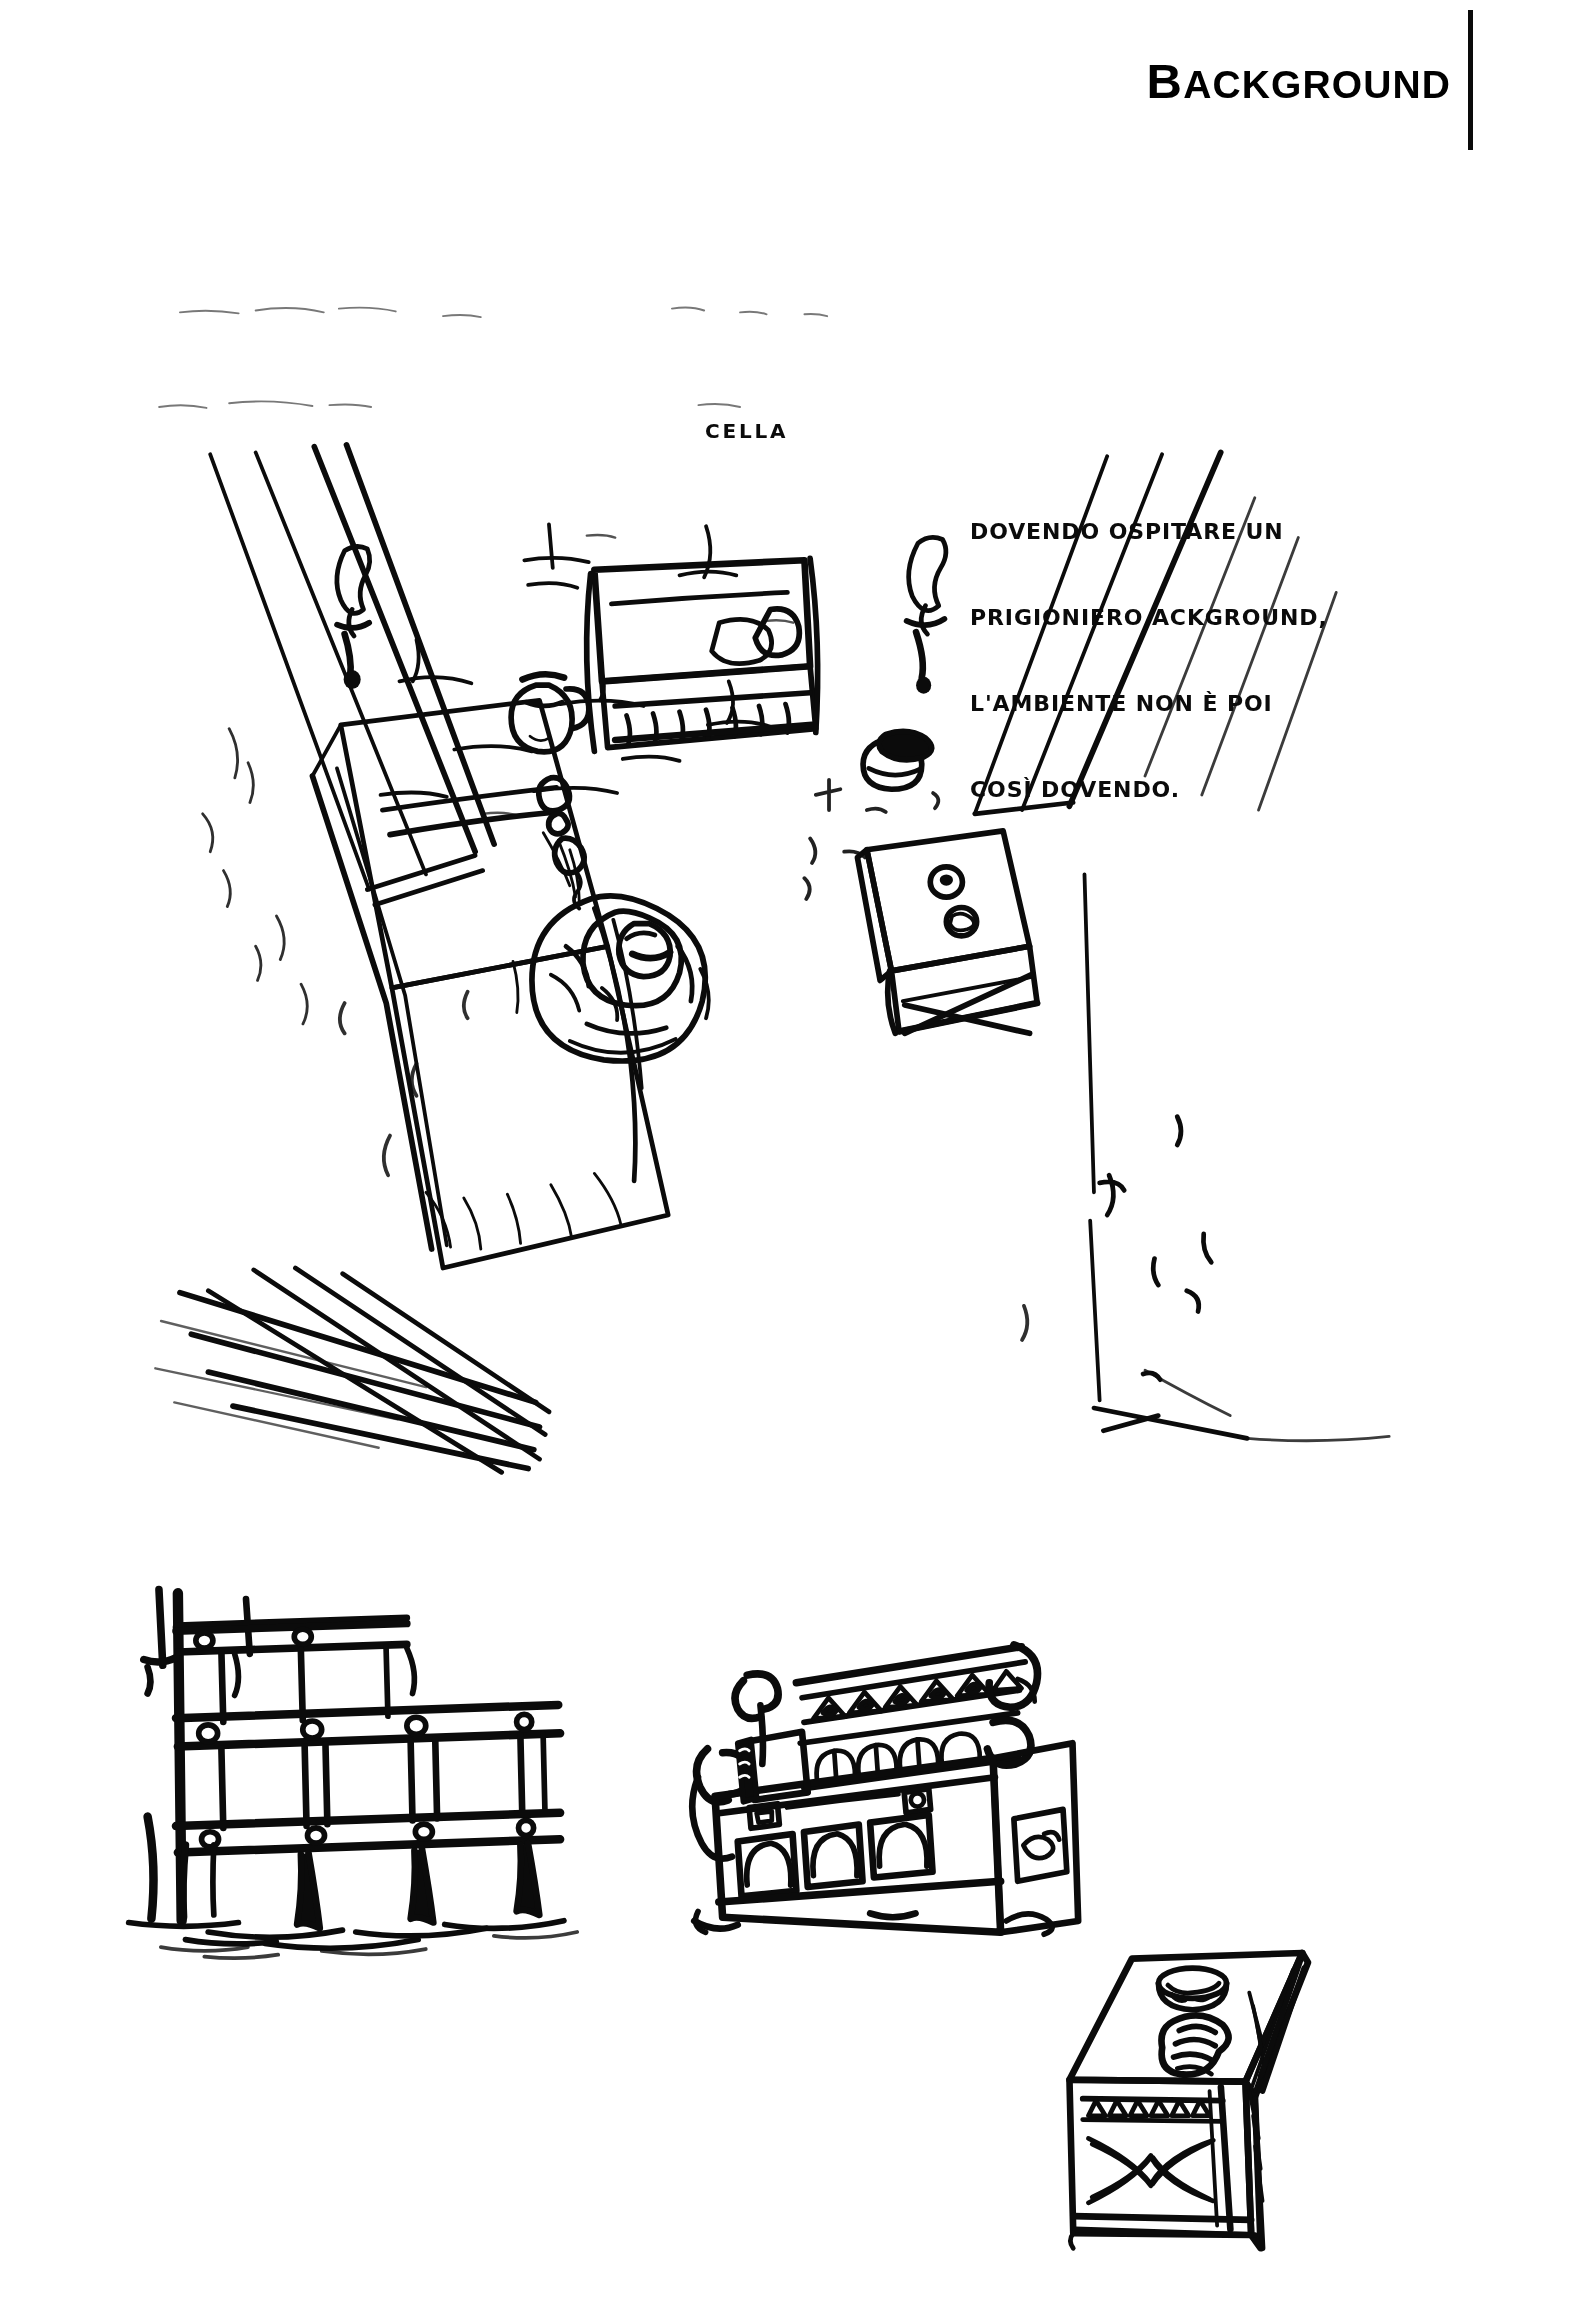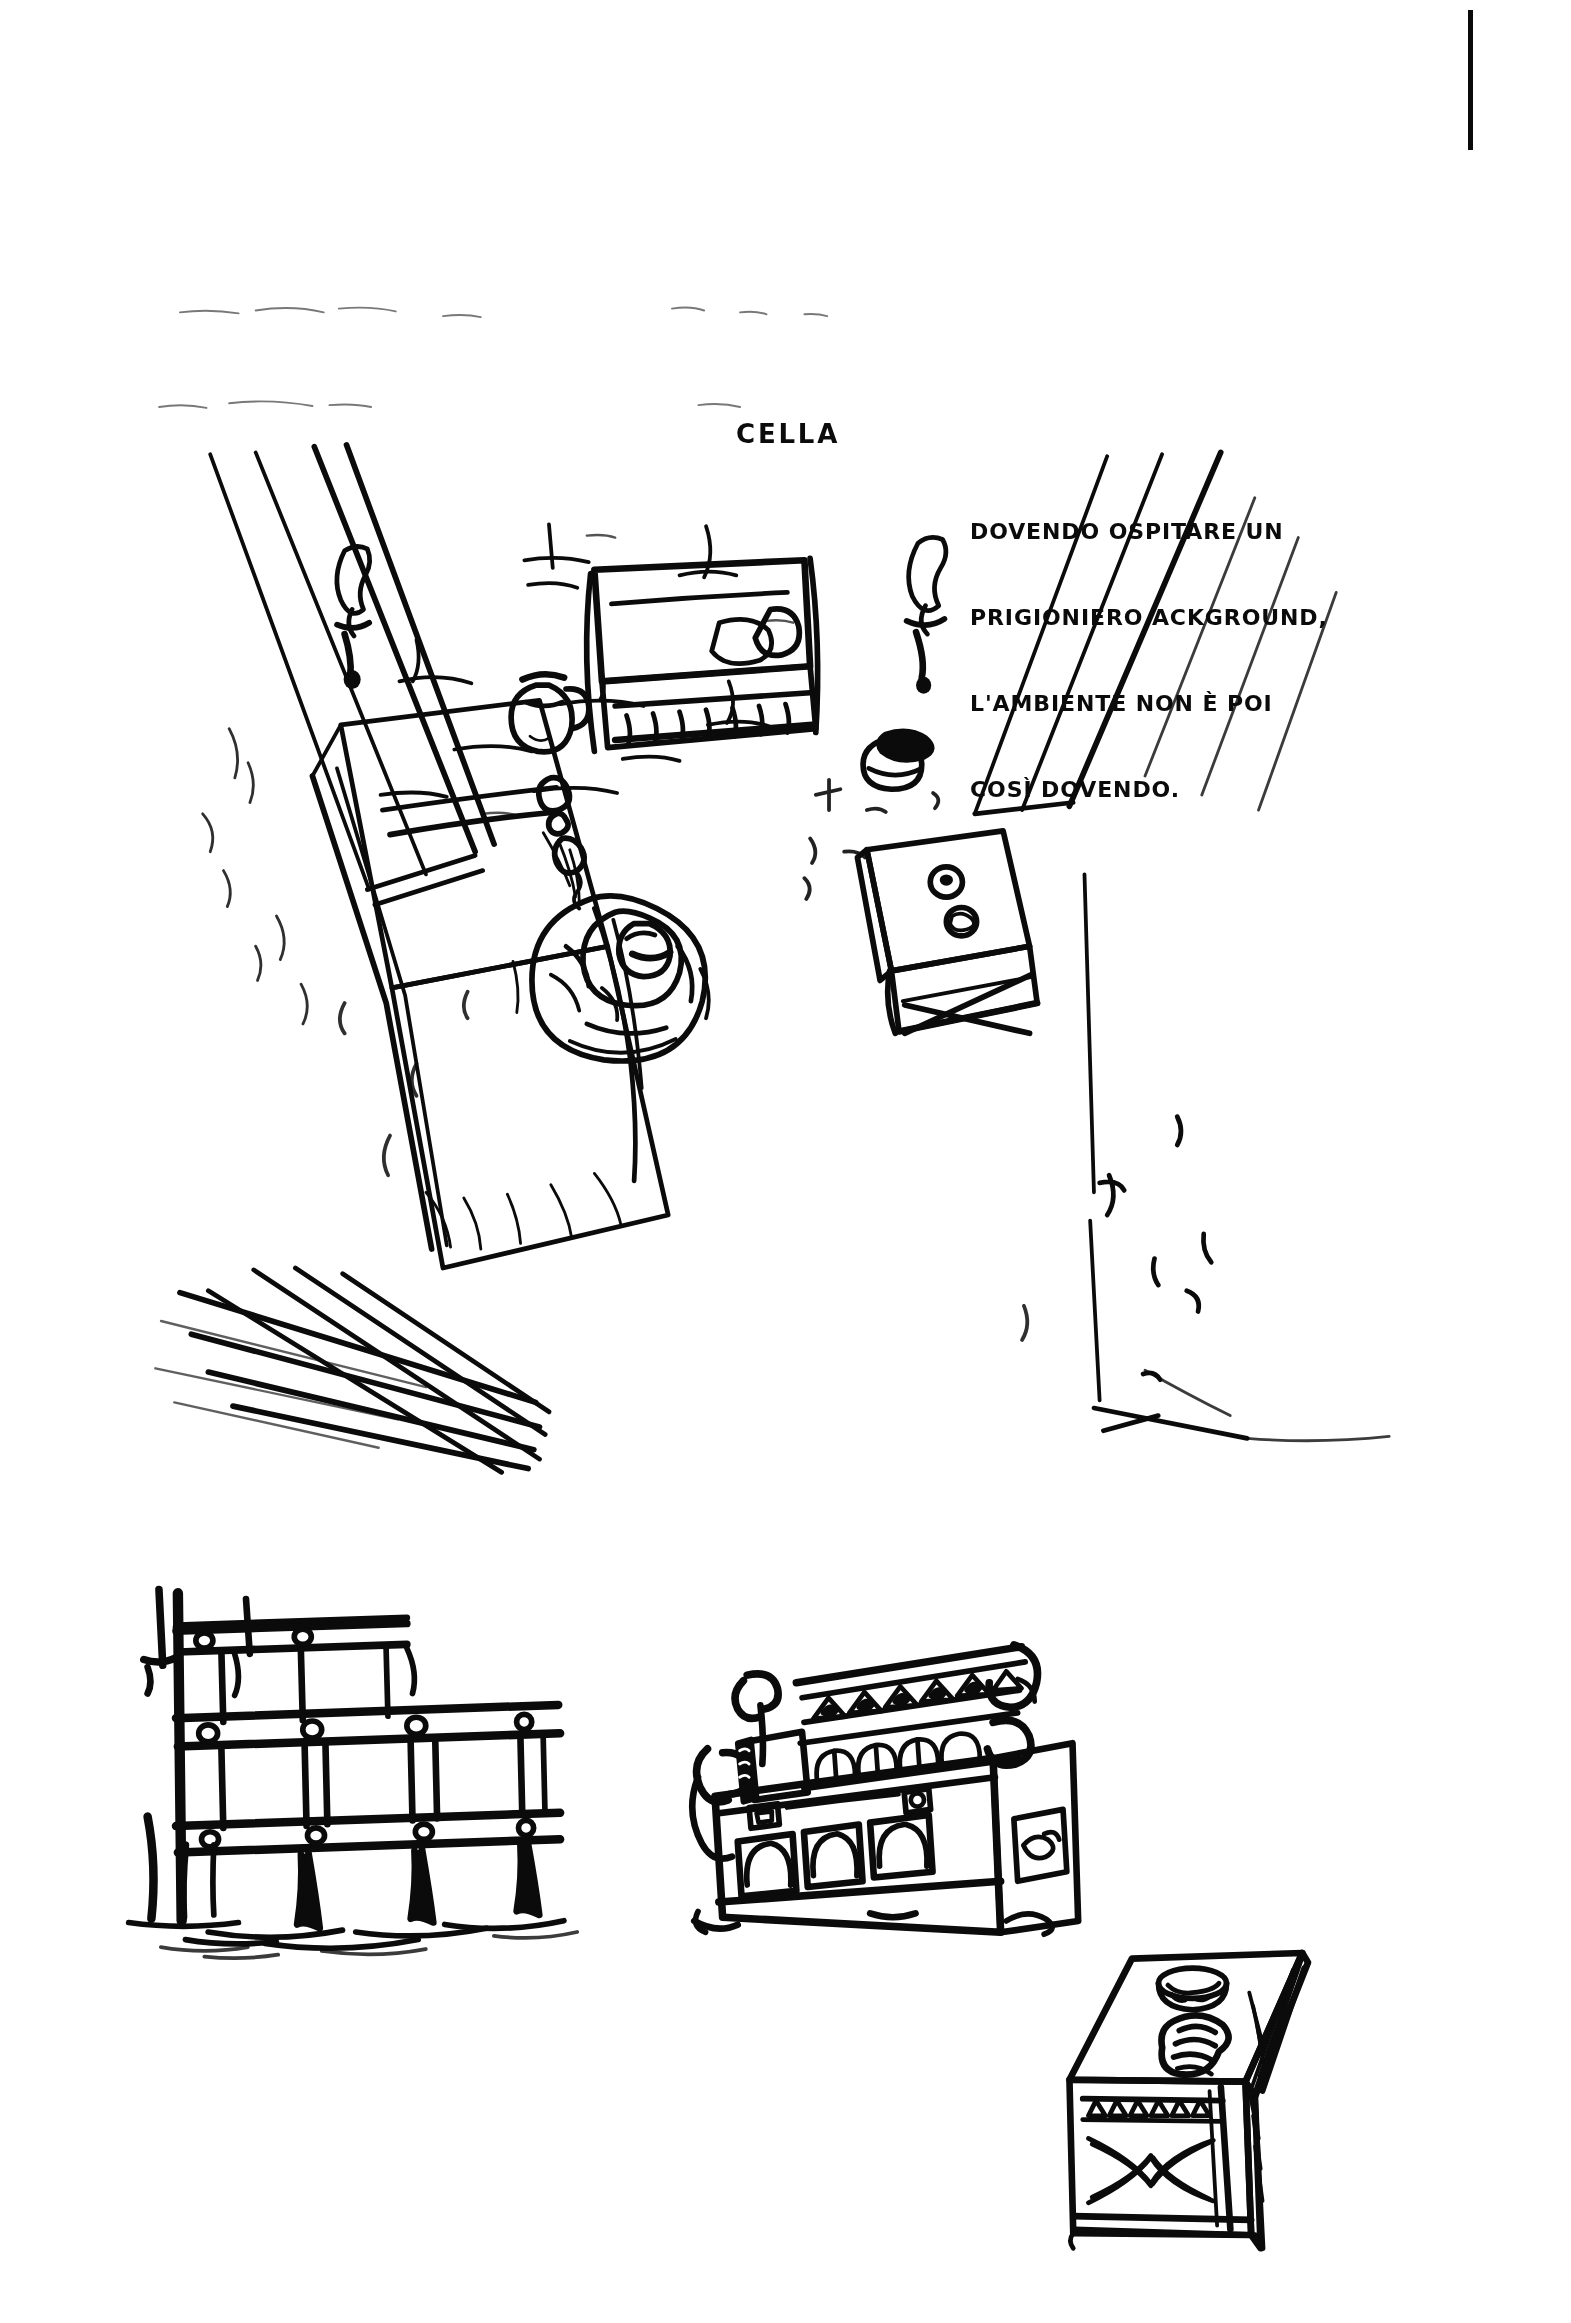--- a/index.html
+++ b/index.html
@@ -64,40 +64,43 @@
   
   .lettering {
     position: absolute;
     font-family: "DejaVu Sans", sans-serif;
     font-weight: bold;
     color: #0b0b0b;
     white-space: pre;
     font-style: italic;
   }
   #label-cella {
-    left: 736px;
+    left: 705px;
     top: 419px;
-    font-size: 26px;
+    font-size: 20px;
     letter-spacing: 2.8px;
     font-style: normal;
   }
   #caption-block {
     left: 970px;
     top: 461px;
     font-size: 22px;
     line-height: 1.30;
     letter-spacing: 0.9px;
     font-style: normal;
   }
   #caption-block .ln { display: block; }
 </style>
 </head>
 <body>
 
 <div id="page-header">
+  <div id="header-title">
+    <span class="cap">B</span><span class="rest">ACKGROUND</span>
+  </div>
   <div id="header-rule"></div>
 </div>
 
 <svg id="scene-art" class="art" viewBox="0 0 1360 1300" aria-hidden="true">
   <g fill="none" stroke="#0b0b0b" stroke-linecap="round" stroke-linejoin="round">
 
     <g stroke-width="2" opacity="0.55">
       <path d="M40 30 q30 -4 62 1 M120 28 q38 -6 72 2 M208 26 q34 -3 60 3"></path>
       <path d="M318 34 q22 -3 40 1"></path>
       <path d="M18 130 q26 -4 50 1 M92 126 q44 -5 88 3 M198 128 q26 -2 44 2"></path>

